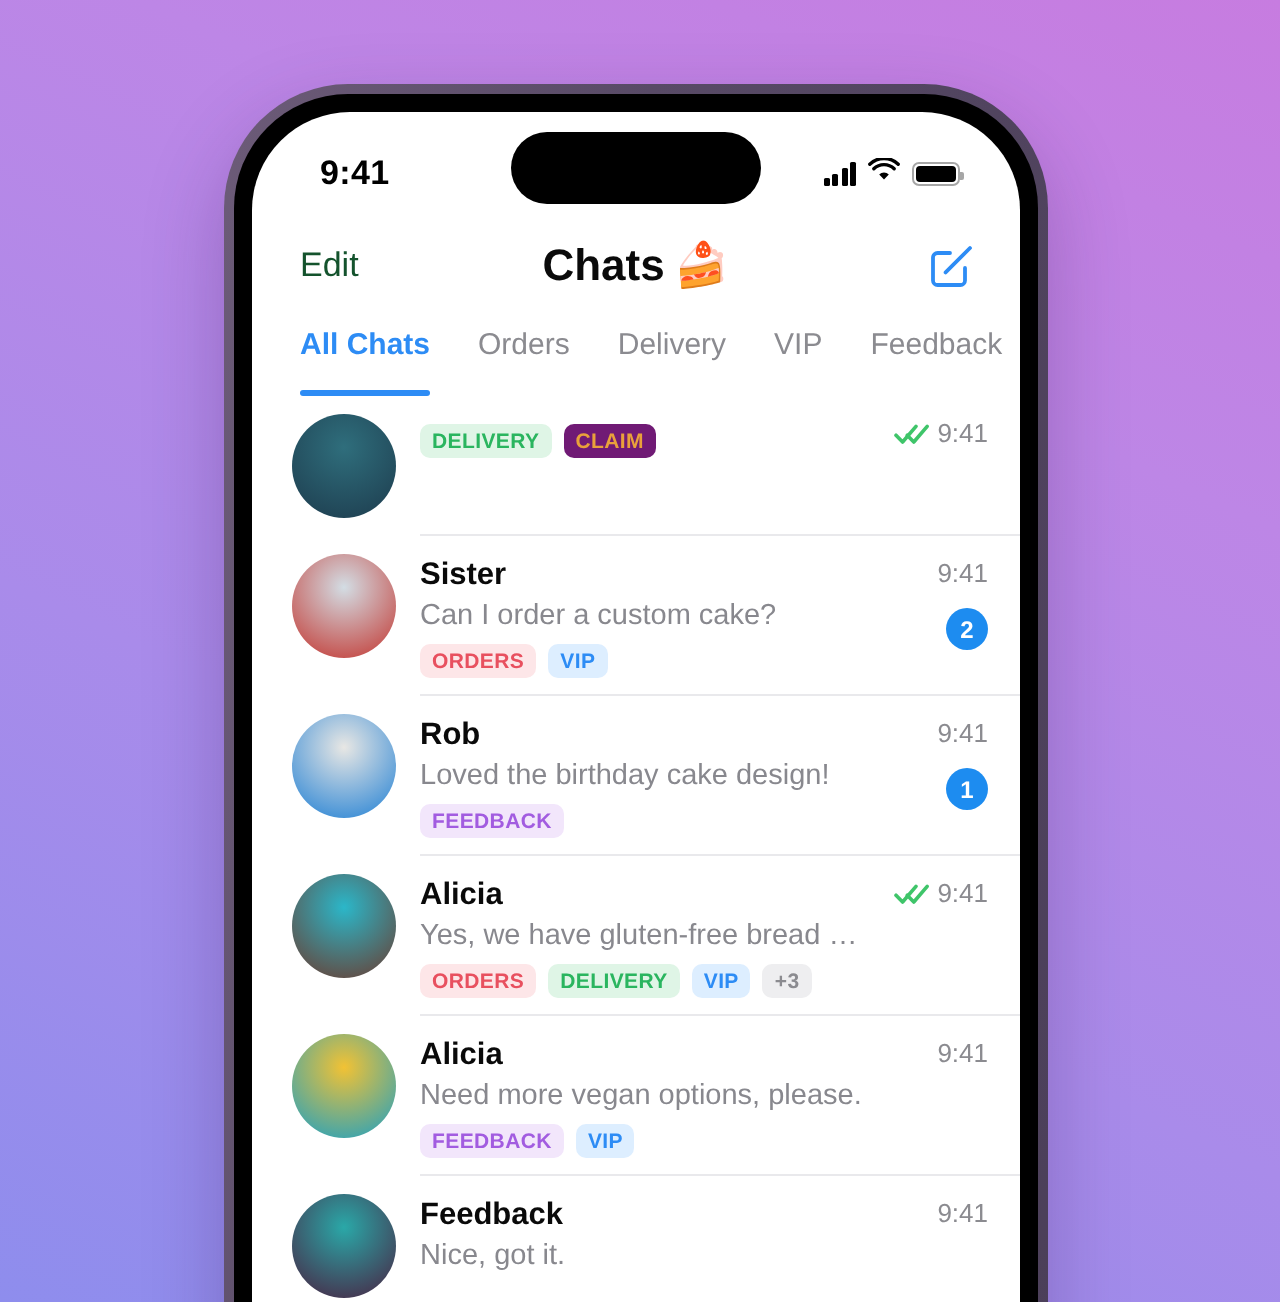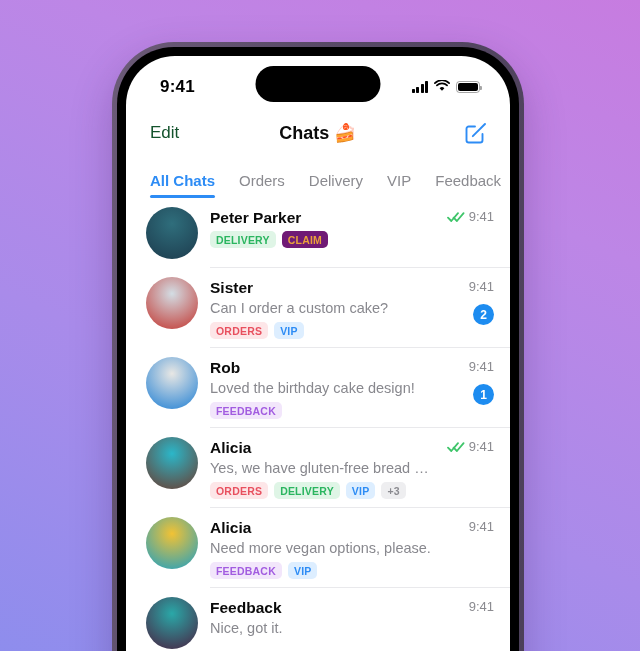--- a/index.html
+++ b/index.html
@@ -89,29 +89,29 @@
     display:flex;
     align-items:center;
     justify-content:space-between;
     padding:0 22px 0 24px;
   }
   #edit-button {
     font-size:17px; color:#14532d; background:none; border:none;
     font-family:inherit; cursor:pointer; padding:0;
   }
   #nav-title {
-    font-size:18px; font-weight:bold; color:#0a0a0a;
+    font-size:22px; font-weight:bold; color:#0a0a0a;
     display:flex; align-items:center; gap:5px;
     position:absolute; left:50%; transform:translateX(-50%);
   }
   #compose-button { cursor:pointer; line-height:0; }
 
   
   #tab-bar {
-    display:flex; align-items:flex-end;
+    display:flex; 
     gap:24px;
     padding:8px 15px 0 24px;
     height:42px;
     overflow:hidden;
     white-space:nowrap;
   }
   .tab {
     font-size:15px; color:#8b8b90;
     padding-bottom:9px;
     position:relative;
@@ -251,21 +251,20 @@
           <div class="tab">VIP</div>
           <div class="tab">Feedback</div>
         </div>
 
       <div id="chat-list">
           <div class="chat-row">
             <div class="avatar">
               <div class="face" style="background: radial-gradient(circle at 50% 32%, rgb(47, 110, 124) 0%, rgb(29, 59, 77) 100%);"></div>
             </div>
             <div class="chat-body">
-              <div class="chat-name">Peter Parker</div>
               <div class="chat-tags">
                 <span class="tag tag-delivery">DELIVERY</span>
                 <span class="tag tag-claim">CLAIM</span>
               </div>
             </div>
             <div class="chat-meta">
               <div class="meta-top">
                 <span class="checks"><svg width="18" height="12" viewBox="0 0 18 12">
                     <path d="M1 6.6 4.3 10 11 2.2" stroke="#3fc56a" stroke-width="1.8" fill="none" stroke-linecap="round" stroke-linejoin="round"></path>
                     <path d="M6.6 6.6 9.9 10 16.6 2.2" stroke="#3fc56a" stroke-width="1.8" fill="none" stroke-linecap="round" stroke-linejoin="round"></path>

